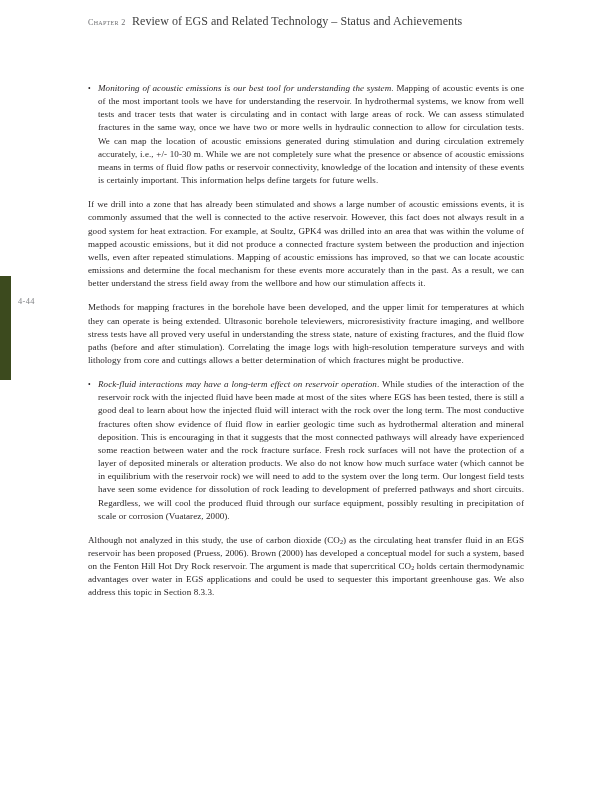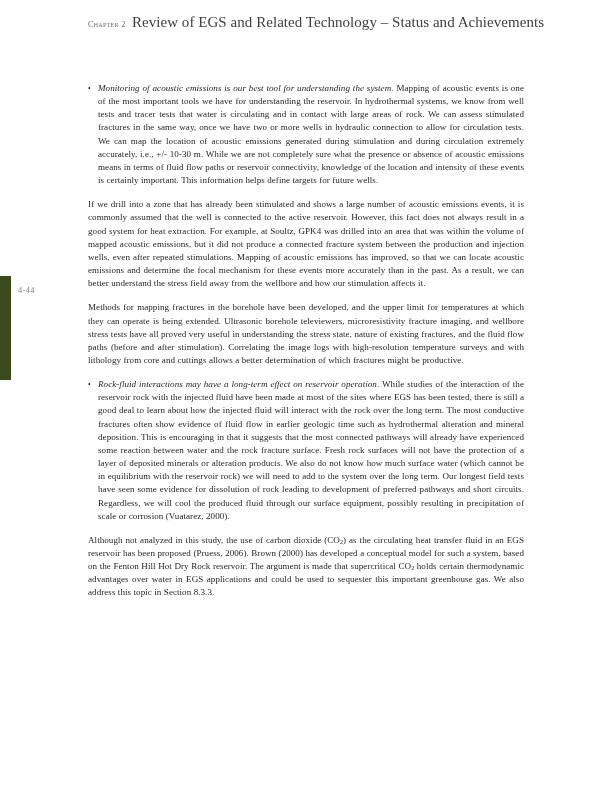--- a/index.html
+++ b/index.html
@@ -38,30 +38,30 @@
     letter-spacing: 0.12px;
     white-space: nowrap;
   }
   #running-head .chap {
     font-variant: small-caps;
     font-size: 8.1px;
     color: #6d6e71;
     letter-spacing: 0.3px;
   }
   #running-head .title {
-    font-size: 15px;
+    font-size: 12px;
     color: #404040;
     letter-spacing: 0.05px;
   }
 
   
   #folio {
     position: absolute;
     left: 18px;
-    top: 286px;
+    top: 297px;
     font-size: 8.4px;
     color: #808285;
     letter-spacing: 0.4px;
   }
 
   
   #text-column {
     position: absolute;
     left: 88px;
     top: 82px;

